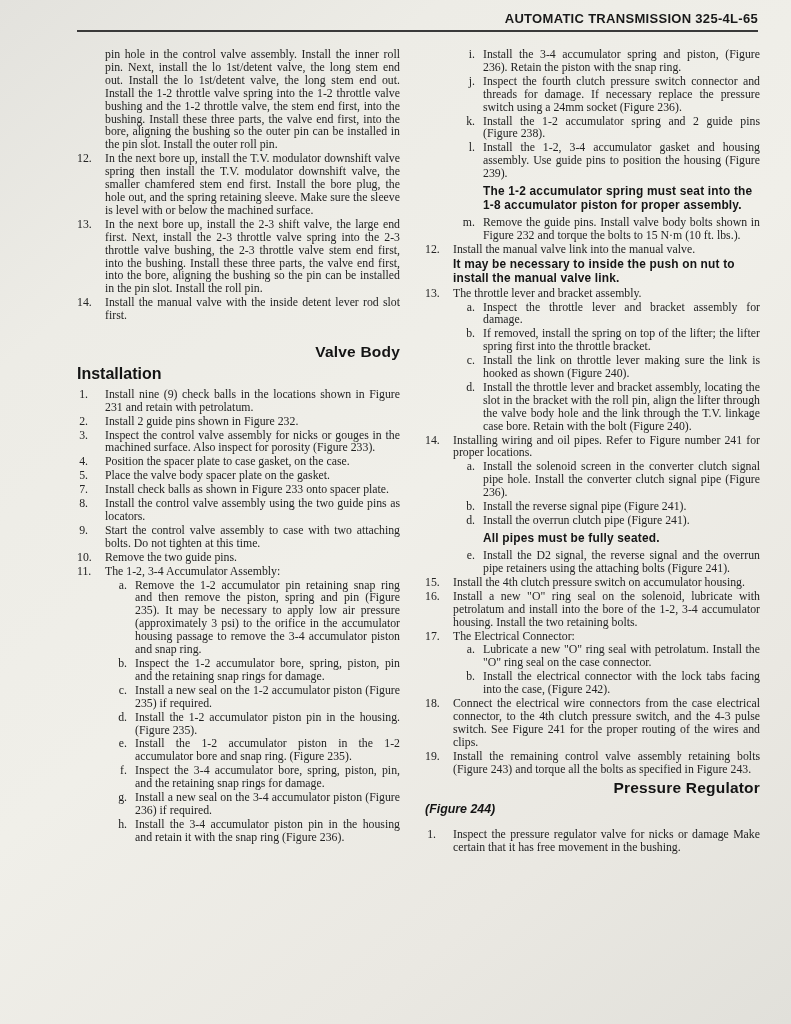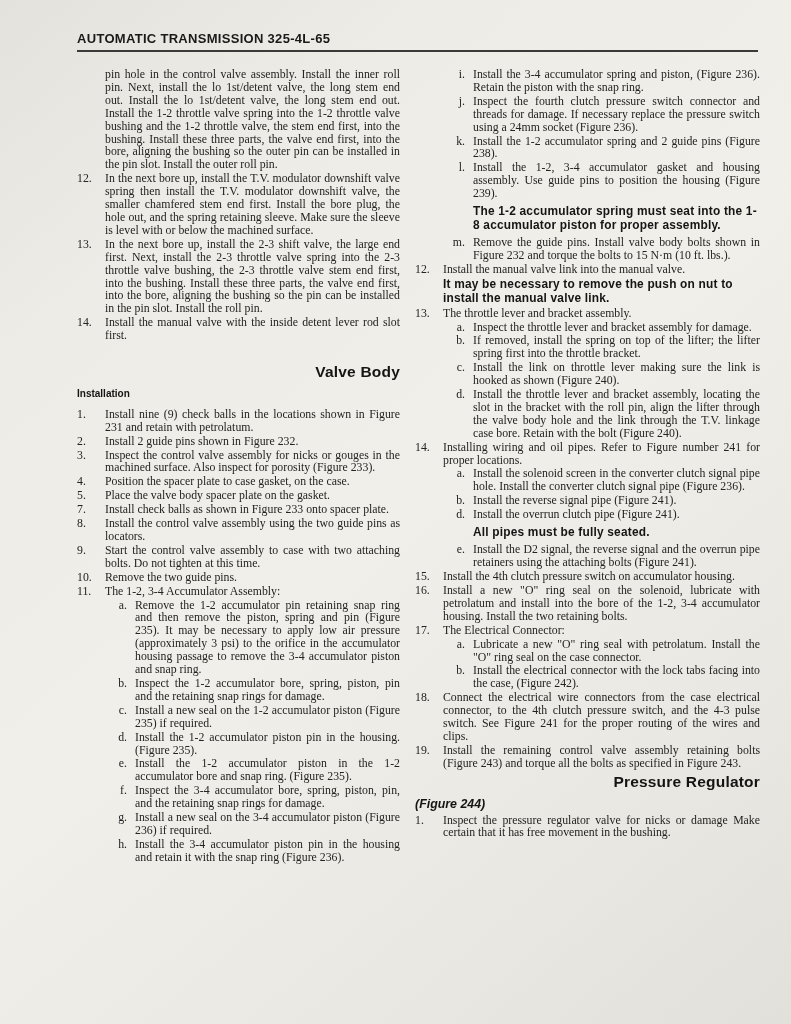--- a/index.html
+++ b/index.html
@@ -5,64 +5,64 @@
   html,body{margin:0;padding:0;}
   body{
     width:791px;height:1024px;overflow:hidden;
     background:linear-gradient(140deg,#e3e2dd 0%,#edece6 22%,#f0efe9 50%,#eae8e2 78%,#e1e0da 100%);
     font-family:"Liberation Serif",serif;
     color:#232323;
     -webkit-font-smoothing:antialiased;
   }
   .page{position:relative;width:791px;height:1024px;}
   .pagehead{
-    margin:29px 33px 0 77px;
+    margin:9px 33px 0 77px;
     border-bottom:2.5px solid #3a3a3a;
     padding-bottom:3px;
-    text-align:left;
+    text-align:right;
   }
   .headtitle{
     font-family:"Liberation Sans",sans-serif;
     font-weight:bold;font-size:13px;letter-spacing:.3px;color:#191919;
   }
   .cols{
     display:flex;
     margin:16px 31px 0 77px;
-    gap:15px;
+    gap:25px;
   }
   .col{font-size:11.8px;line-height:12.9px;text-align:justify;}
   .colL{width:323px;flex:0 0 323px;}
   .colR{flex:1;min-width:0;}
   .blk{margin:0 0 1px 0;}
   .cont{padding-left:28px;}
   .item{padding-left:28px;}
-  .item > .lbl{display:inline-block;width:28px;margin-left:-28px;text-align:left;padding-right:4px;box-sizing:border-box;}
+  .item > .lbl{display:inline-block;width:28px;margin-left:-28px;text-align:right;padding-right:17px;box-sizing:border-box;}
   .sub{padding-left:58px;}
   .sub > .lbl{display:inline-block;width:27px;margin-left:-27px;text-align:right;padding-right:8px;box-sizing:border-box;}
   .note{
     font-family:"Liberation Sans",sans-serif;font-weight:bold;
     font-size:11.9px;line-height:14.2px;letter-spacing:.2px;color:#151515;
     text-align:left;
   }
   .noteitem{padding-left:28px;}
   .notesub{padding-left:58px;margin:4px 0 4px 0;}
   .h1{
     font-family:"Liberation Sans",sans-serif;font-weight:bold;
     font-size:15.5px;letter-spacing:.2px;color:#141414;
     margin:24px 0 9px 0;text-align:right;
   }
   .h2{
     font-family:"Liberation Sans",sans-serif;font-weight:bold;
-    font-size:10px;color:#141414;
+    font-size:16px;color:#141414;
     margin:3px 0 7px 0;text-align:left;
   }
   .figref{
     font-family:"Liberation Sans",sans-serif;font-weight:bold;font-style:italic;
     font-size:12.4px;color:#141414;
-    margin:0 0 3px 0;text-align:left;
+    margin:0 0 12px 0;text-align:left;
   }
   .h1.pr{margin-top:6px;}
 </style>
 </head>
 <body>
 
 <div class="page">
   <header class="pagehead">
     <span class="headtitle">AUTOMATIC TRANSMISSION  325-4L-65</span>
   </header>
@@ -94,21 +94,21 @@
         <div class="blk sub"><span class="lbl">h.</span>Install the 3-4 accumulator piston pin in the housing and retain it with the snap ring (Figure 236).</div>
       </div>
     <div class="col colR" id="col-right">
         <div class="blk sub"><span class="lbl">i.</span>Install the 3-4 accumulator spring and piston, (Figure 236). Retain the piston with the snap ring.</div>
         <div class="blk sub"><span class="lbl">j.</span>Inspect the fourth clutch pressure switch connector and threads for damage. If necessary replace the pressure switch using a 24mm socket (Figure 236).</div>
         <div class="blk sub"><span class="lbl">k.</span>Install the 1-2 accumulator spring and 2 guide pins (Figure 238).</div>
         <div class="blk sub"><span class="lbl">l.</span>Install the 1-2, 3-4 accumulator gasket and housing assembly. Use guide pins to position the housing (Figure 239).</div>
         <div class="blk note notesub">The 1-2 accumulator spring must seat into the 1-8 accumulator piston for proper assembly.</div>
         <div class="blk sub"><span class="lbl">m.</span>Remove the guide pins. Install valve body bolts shown in Figure 232 and torque the bolts to 15 N·m (10 ft. lbs.).</div>
         <div class="blk item"><span class="lbl">12.</span>Install the manual valve link into the manual valve.</div>
-        <div class="blk note noteitem">It may be necessary to remove the push on nut to install the manual valve link.</div>
+        <div class="blk note noteitem">It may be necessary to inside the push on nut to install the manual valve link.</div>
         <div class="blk item"><span class="lbl">13.</span>The throttle lever and bracket assembly.</div>
         <div class="blk sub"><span class="lbl">a.</span>Inspect the throttle lever and bracket assembly for damage.</div>
         <div class="blk sub"><span class="lbl">b.</span>If removed, install the spring on top of the lifter; the lifter spring first into the throttle bracket.</div>
         <div class="blk sub"><span class="lbl">c.</span>Install the link on throttle lever making sure the link is hooked as shown (Figure 240).</div>
         <div class="blk sub"><span class="lbl">d.</span>Install the throttle lever and bracket assembly, locating the slot in the bracket with the roll pin, align the lifter through the valve body hole and the link through the T.V. linkage case bore. Retain with the bolt (Figure 240).</div>
         <div class="blk item"><span class="lbl">14.</span>Installing wiring and oil pipes. Refer to Figure number 241 for proper locations.</div>
         <div class="blk sub"><span class="lbl">a.</span>Install the solenoid screen in the converter clutch signal pipe hole. Install the converter clutch signal pipe (Figure 236).</div>
         <div class="blk sub"><span class="lbl">b.</span>Install the reverse signal pipe (Figure 241).</div>
         <div class="blk sub"><span class="lbl">d.</span>Install the overrun clutch pipe (Figure 241).</div>
         <div class="blk note notesub">All pipes must be fully seated.</div>

